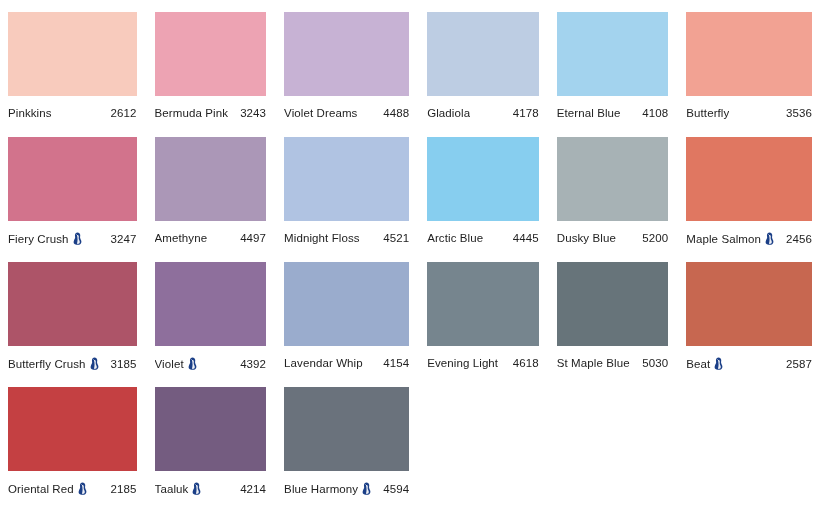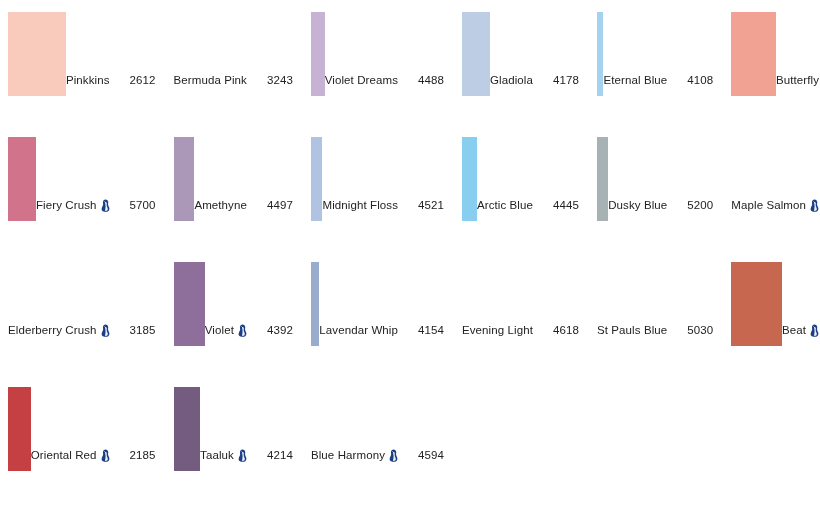--- a/index.html
+++ b/index.html
@@ -20,21 +20,21 @@
     grid-template-columns: repeat(6, 1fr);
     grid-template-rows: repeat(4, 125px);
     column-gap: 18px;
     row-gap: 0px;
     padding: 12px 8px 0 8px;
     box-sizing: border-box;
     width: 820px;
   }
   .swatch-cell {
     display: flex;
-    flex-direction: row;
+    flex-direction: column;
     justify-content: flex-start;
   }
   .swatch-chip {
     height: 84px;
     width: 100%;
     display: block;
   }
   .swatch-caption {
     display: flex;
     align-items: center;
@@ -52,21 +52,21 @@
     gap: 4px;
     overflow: hidden;
   }
   .swatch-name {
     font-size: 11.5px;
     color: #222222;
   }
   .swatch-code {
     font-size: 11.5px;
     color: #222222;
-    margin-left: 20px;
+    margin-left: 12px;
   }
   .penguin-icon {
     display: inline-block;
     width: 9px;
     height: 13px;
     flex: 0 0 auto;
     position: relative;
     top: 0px;
   }
   .penguin-icon svg {
@@ -137,21 +137,21 @@
         <div class="caption-left">
           <span class="swatch-name">Fiery Crush</span>
           <span class="penguin-icon">
             <svg viewBox="0 0 18 26" width="9" height="13" xmlns="http://www.w3.org/2000/svg">
               <path d="M9 0.8c3.1 0 5.3 2.4 5.5 5.4 0.1 1.9-0.5 3.2-0.4 4.8 0.2 2.4 1.8 4.4 2.4 6.7 0.6 2.4 0.2 4.9-1.6 6.3-1.6 1.3-4 1.7-6.2 1.7-2.4 0-4.8-0.5-6.2-2-1.5-1.6-1.5-4.1-0.7-6.3 0.8-2.2 2.3-4 2.5-6.3 0.1-1.6-0.5-2.9-0.4-4.8C4.1 3.2 6 0.8 9 0.8z" fill="#1b3f87"></path>
               <path d="M9 6.2c1.5 0 2.6 1.3 2.6 2.9 0 1.4-0.3 2.6-0.2 3.9 0.2 2.3 1.7 4.1 2.1 6.1 0.3 1.7-0.1 3.2-1.3 4-1.1 0.7-2.5 0.9-3.9 0.6-0.3-0.1-0.4-0.3-0.3-0.6 0.7-2.6 1.1-5.4 1.1-8.2 0-2.9-0.4-5.7-1.1-8.3-0.1-0.3 0.1-0.4 0.4-0.4z" fill="#ffffff" opacity="0.92"></path>
               <circle cx="7.1" cy="5.2" r="0.85" fill="#ffffff"></circle>
             </svg>
           </span>
         </div>
-        <span class="swatch-code">5700</span>
+        <span class="swatch-code">3247</span>
       </div>
     </div>
     <div class="swatch-cell">
       <div class="swatch-chip" style="background-color: rgb(171, 151, 183);"></div>
       <div class="swatch-caption">
         <div class="caption-left">
           <span class="swatch-name">Amethyne</span>
         </div>
         <span class="swatch-code">4497</span>
       </div>
@@ -196,21 +196,21 @@
             </svg>
           </span>
         </div>
         <span class="swatch-code">2456</span>
       </div>
     </div>
     <div class="swatch-cell">
       <div class="swatch-chip" style="background-color: rgb(173, 84, 104);"></div>
       <div class="swatch-caption">
         <div class="caption-left">
-          <span class="swatch-name">Elderberry Crush</span>
+          <span class="swatch-name">Butterfly Crush</span>
           <span class="penguin-icon">
             <svg viewBox="0 0 18 26" width="9" height="13" xmlns="http://www.w3.org/2000/svg">
               <path d="M9 0.8c3.1 0 5.3 2.4 5.5 5.4 0.1 1.9-0.5 3.2-0.4 4.8 0.2 2.4 1.8 4.4 2.4 6.7 0.6 2.4 0.2 4.9-1.6 6.3-1.6 1.3-4 1.7-6.2 1.7-2.4 0-4.8-0.5-6.2-2-1.5-1.6-1.5-4.1-0.7-6.3 0.8-2.2 2.3-4 2.5-6.3 0.1-1.6-0.5-2.9-0.4-4.8C4.1 3.2 6 0.8 9 0.8z" fill="#1b3f87"></path>
               <path d="M9 6.2c1.5 0 2.6 1.3 2.6 2.9 0 1.4-0.3 2.6-0.2 3.9 0.2 2.3 1.7 4.1 2.1 6.1 0.3 1.7-0.1 3.2-1.3 4-1.1 0.7-2.5 0.9-3.9 0.6-0.3-0.1-0.4-0.3-0.3-0.6 0.7-2.6 1.1-5.4 1.1-8.2 0-2.9-0.4-5.7-1.1-8.3-0.1-0.3 0.1-0.4 0.4-0.4z" fill="#ffffff" opacity="0.92"></path>
               <circle cx="7.1" cy="5.2" r="0.85" fill="#ffffff"></circle>
             </svg>
           </span>
         </div>
         <span class="swatch-code">3185</span>
       </div>
@@ -246,21 +246,21 @@
         <div class="caption-left">
           <span class="swatch-name">Evening Light</span>
         </div>
         <span class="swatch-code">4618</span>
       </div>
     </div>
     <div class="swatch-cell">
       <div class="swatch-chip" style="background-color: rgb(103, 116, 122);"></div>
       <div class="swatch-caption">
         <div class="caption-left">
-          <span class="swatch-name">St Pauls Blue</span>
+          <span class="swatch-name">St Maple Blue</span>
         </div>
         <span class="swatch-code">5030</span>
       </div>
     </div>
     <div class="swatch-cell">
       <div class="swatch-chip" style="background-color: rgb(199, 103, 80);"></div>
       <div class="swatch-caption">
         <div class="caption-left">
           <span class="swatch-name">Beat</span>
           <span class="penguin-icon">

